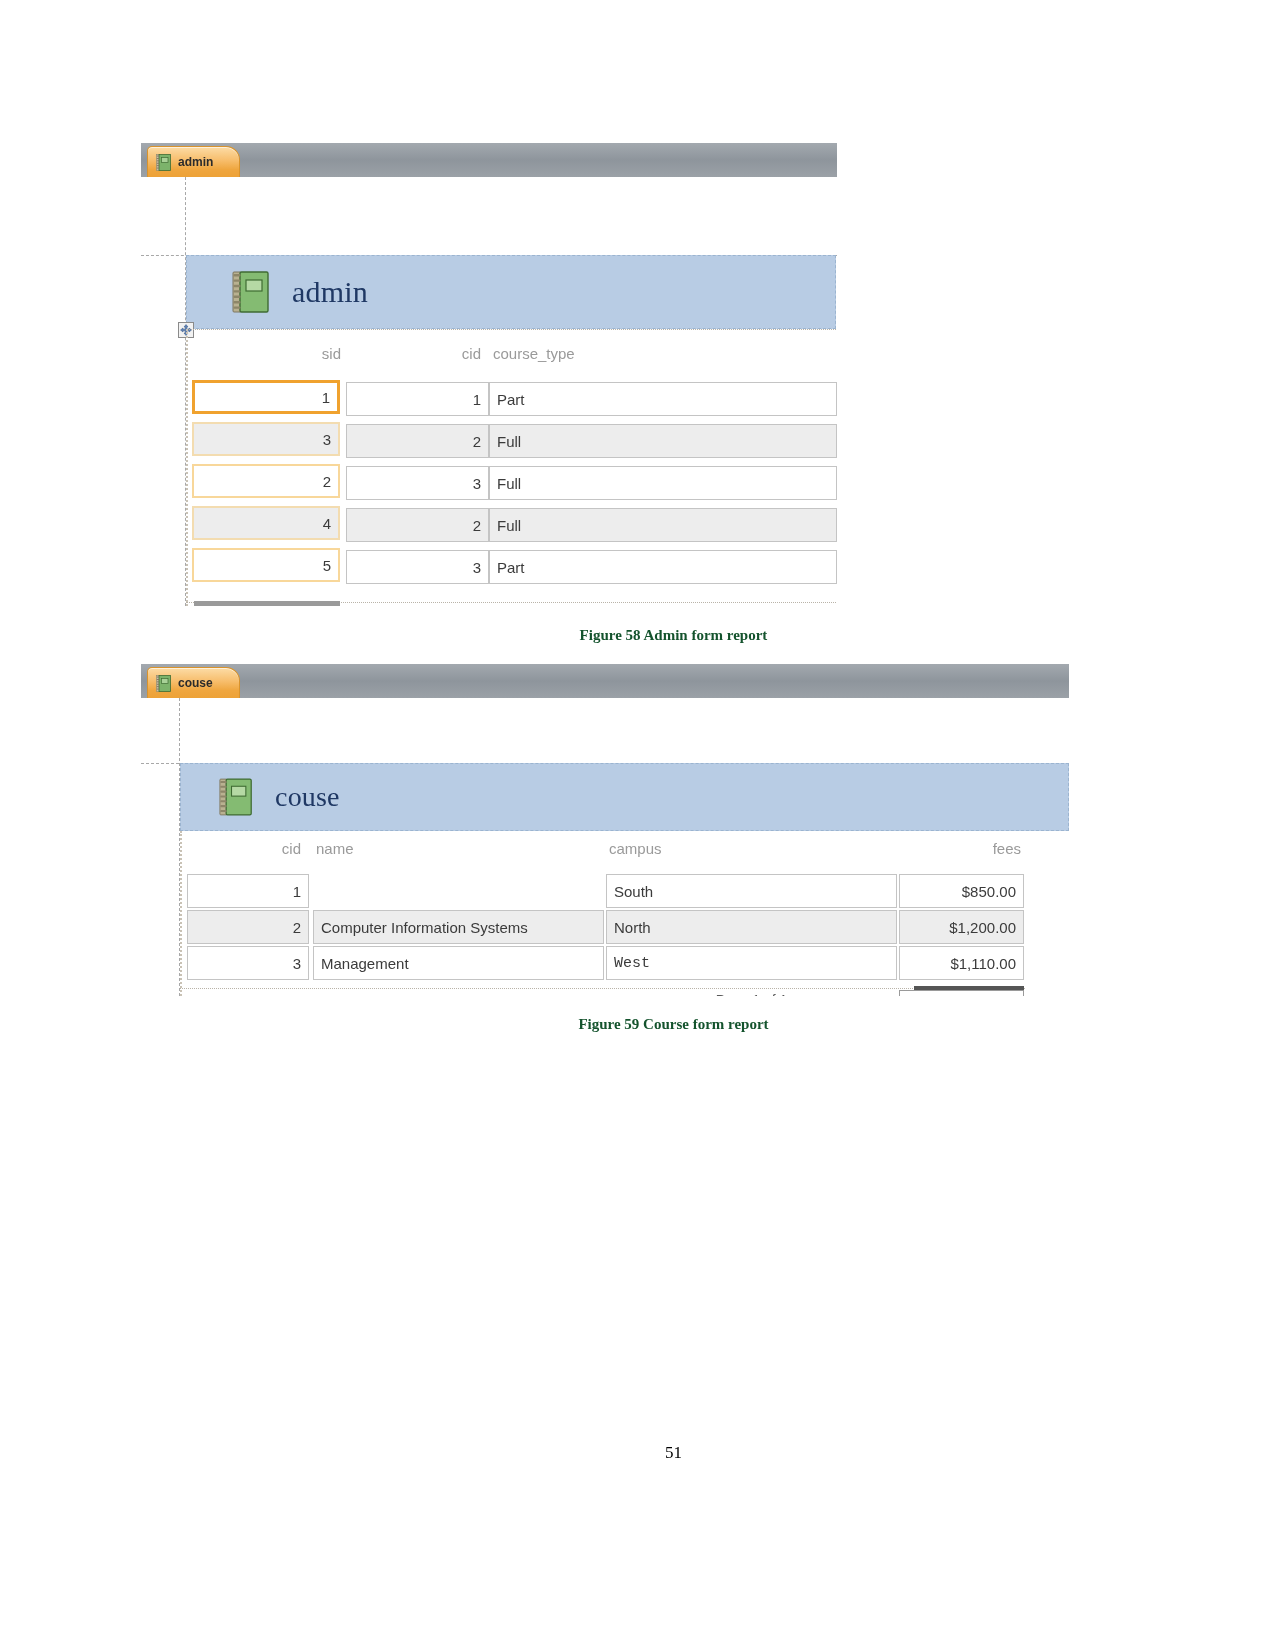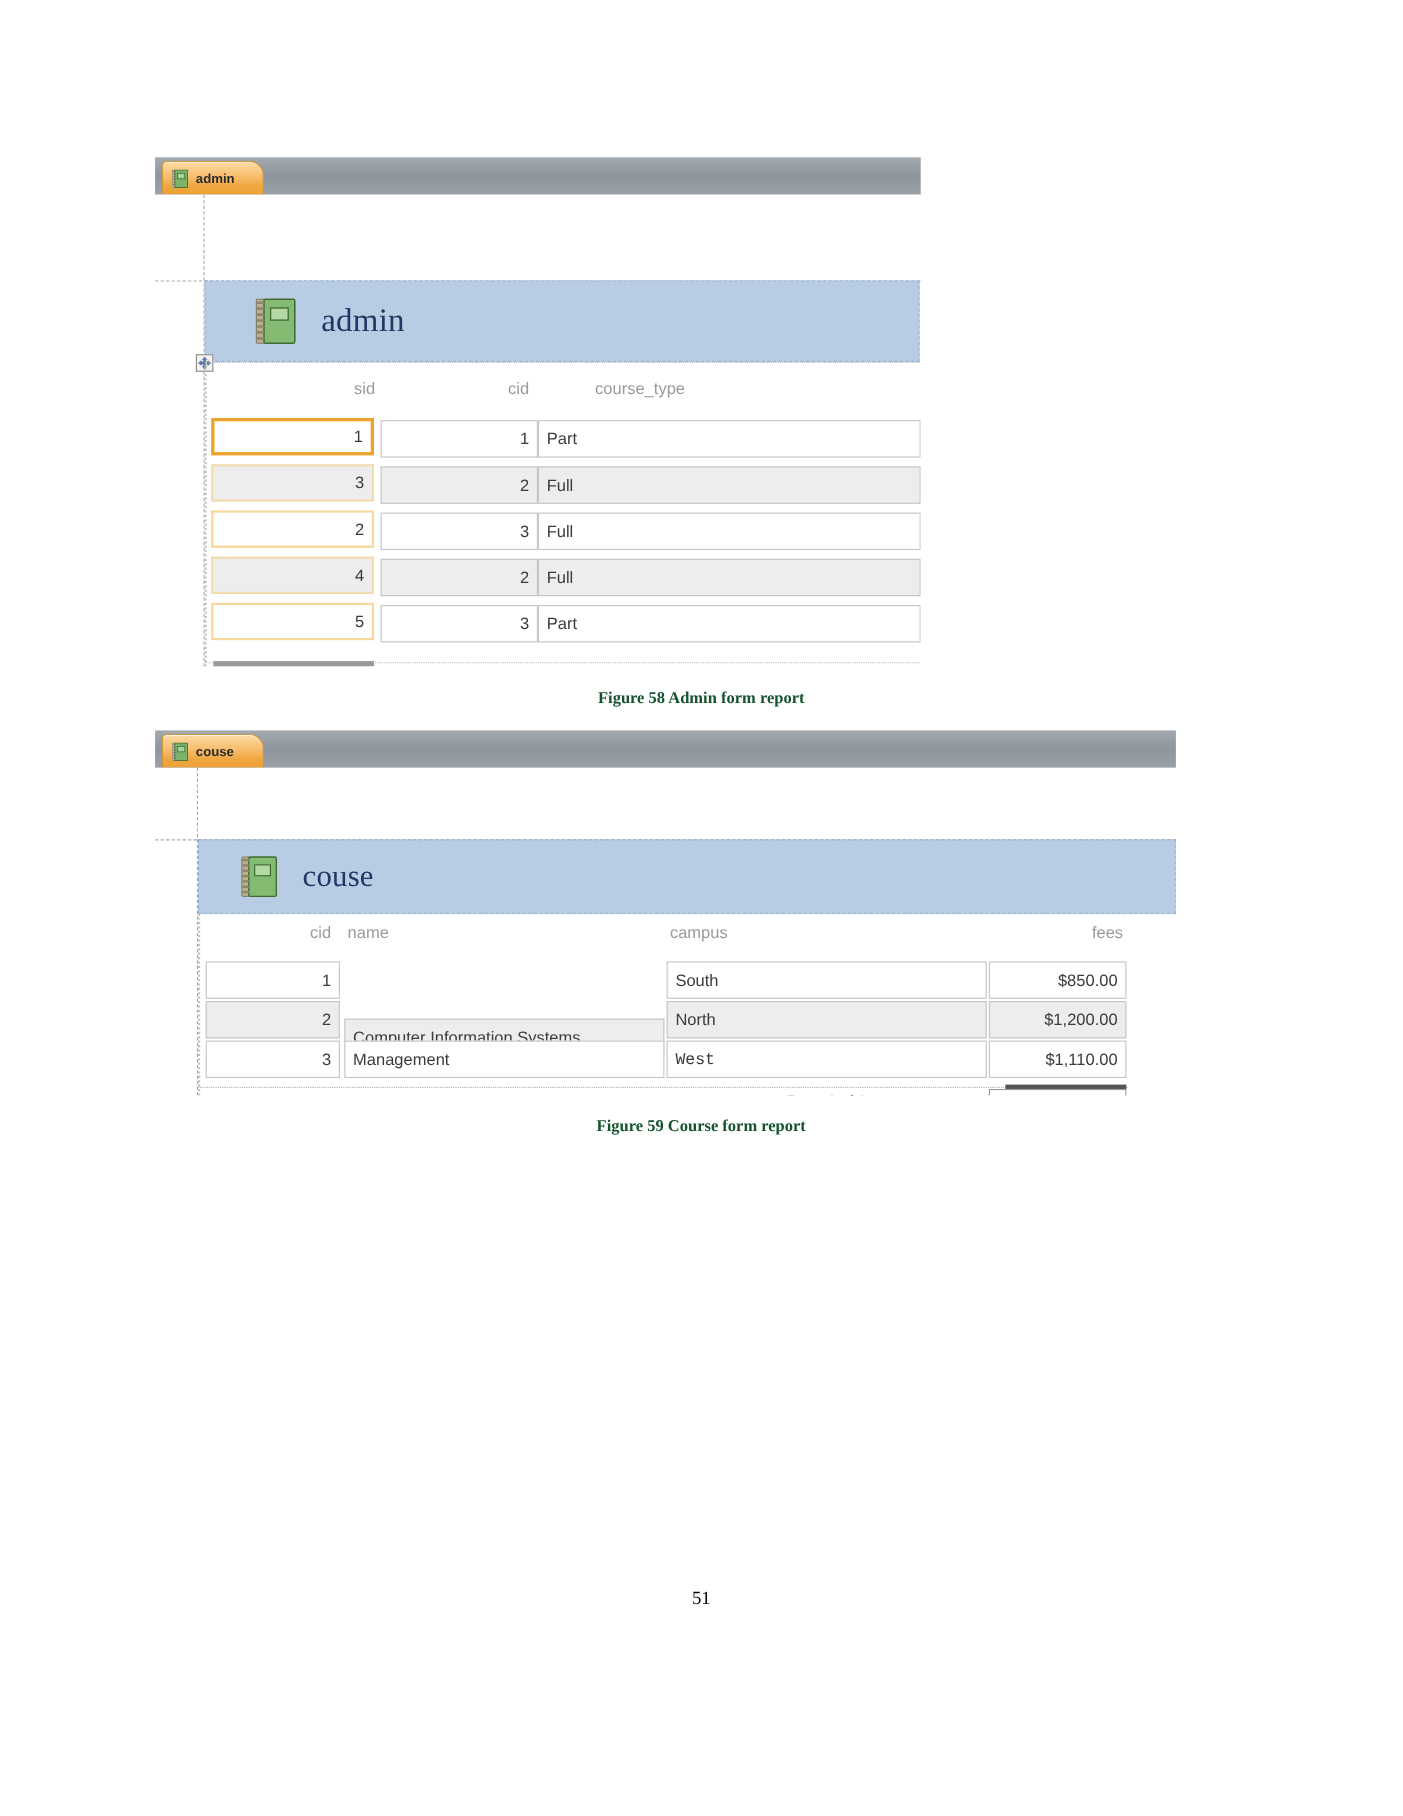--- a/index.html
+++ b/index.html
@@ -11,20 +11,21 @@
     background: #ffffff;
     font-family: "Liberation Serif", serif;
     position: relative;
     overflow: hidden;
   }
 
   .page {
     position: relative;
     width: 1275px;
     height: 1651px;
+    padding-left: 36px;
   }
 
   
   .access-window {
     position: absolute;
     background: #ffffff;
   }
   #admin-window { left: 141px; top: 143px; width: 696px; height: 463px; }
   #course-window { left: 141px; top: 664px; width: 928px; height: 332px; }
 
@@ -247,21 +248,21 @@
           <path d="M6 0.5 L8 3 H6.8 V5.2 H9 V4 L11.5 6 L9 8 V6.8 H6.8 V9 H8 L6 11.5 L4 9 H5.2 V6.8 H3 V8 L0.5 6 L3 4 V5.2 H5.2 V3 H4 Z" fill="#5c7fb5" stroke="#3b5a87" stroke-width="0.5"></path>
         </svg>
       </div>
 
       <div class="dotted-h" style="left:45px; top:152px; width:650px;"></div>
       <div class="dotted-v" style="left:45px; top:152px; height:277px;"></div>
       <div class="dotted-h" style="left:45px; top:425px; width:650px;"></div>
 
       <div class="col-head" style="position:absolute; left:140px; top:168px; width:60px; text-align:right;">sid</div>
       <div class="col-head" style="position:absolute; left:280px; top:168px; width:60px; text-align:right;">cid</div>
-      <div class="col-head" style="position:absolute; left:352px; top:168px;margin-left:48px;">course_type</div>
+      <div class="col-head" style="position:absolute; left:352px; top:168px;">course_type</div>
 
       <div class="cell num sel-strong" style="left:51px; top:203px; width:148px;">1</div>
       <div class="cell num" style="left:205px; top:205px; width:143px;">1</div>
       <div class="cell" style="left:348px; top:205px; width:348px;">Part</div>
 
       <div class="cell num alt sel-soft" style="left:51px; top:245px; width:148px; border-color:#f3dcb0;">3</div>
       <div class="cell num alt" style="left:205px; top:247px; width:143px;">2</div>
       <div class="cell alt" style="left:348px; top:247px; width:348px;">Full</div>
 
       <div class="cell num sel-soft" style="left:51px; top:287px; width:148px;">2</div>
@@ -336,21 +337,21 @@
       <div class="col-head" style="position:absolute; left:100px; top:142px; width:60px; text-align:right;">cid</div>
       <div class="col-head" style="position:absolute; left:175px; top:142px;">name</div>
       <div class="col-head" style="position:absolute; left:468px; top:142px;">campus</div>
       <div class="col-head" style="position:absolute; left:800px; top:142px; width:80px; text-align:right;">fees</div>
 
       <div class="cell num" style="left:46px; top:176px; width:122px;">1</div>
       <div class="cell" style="left:465px; top:176px; width:291px;">South</div>
       <div class="cell num" style="left:758px; top:176px; width:125px;">$850.00</div>
 
       <div class="cell num alt" style="left:46px; top:212px; width:122px;">2</div>
-      <div class="cell alt" style="left:172px; top:212px; width:291px;margin-top:16px;">Computer Information Systems</div>
+      <div class="cell alt" style="left:172px; top:212px; width:291px;">Computer Information Systems</div>
       <div class="cell alt" style="left:465px; top:212px; width:291px;">North</div>
       <div class="cell num alt" style="left:758px; top:212px; width:125px;">$1,200.00</div>
 
       <div class="cell num" style="left:46px; top:248px; width:122px;">3</div>
       <div class="cell" style="left:172px; top:248px; width:291px;">Management</div>
       <div class="cell" style="left:465px; top:248px; width:291px;font-family:Liberation Mono, monospace;">West</div>
       <div class="cell num" style="left:758px; top:248px; width:125px;">$1,110.00</div>
 
       <div class="dotted-h" style="left:39px; top:290px; width:845px;"></div>
 

